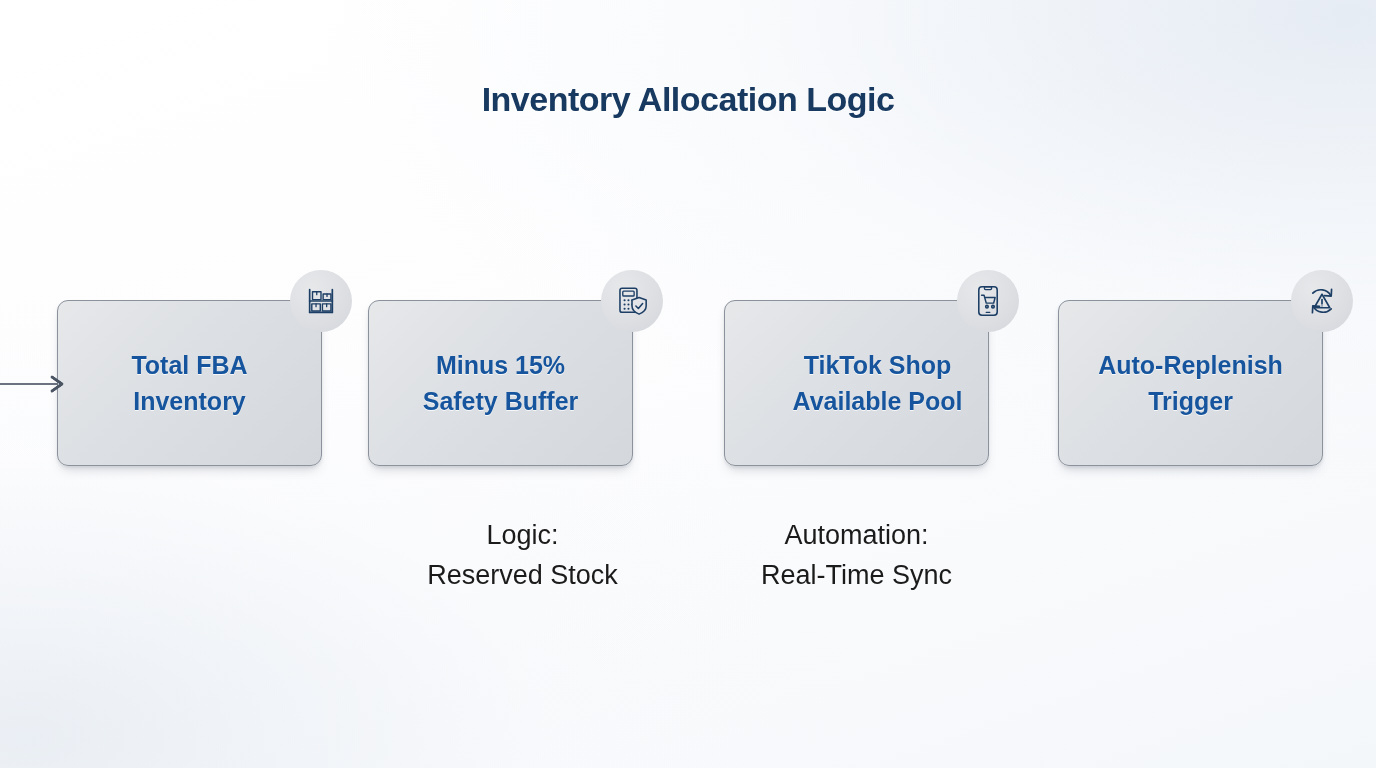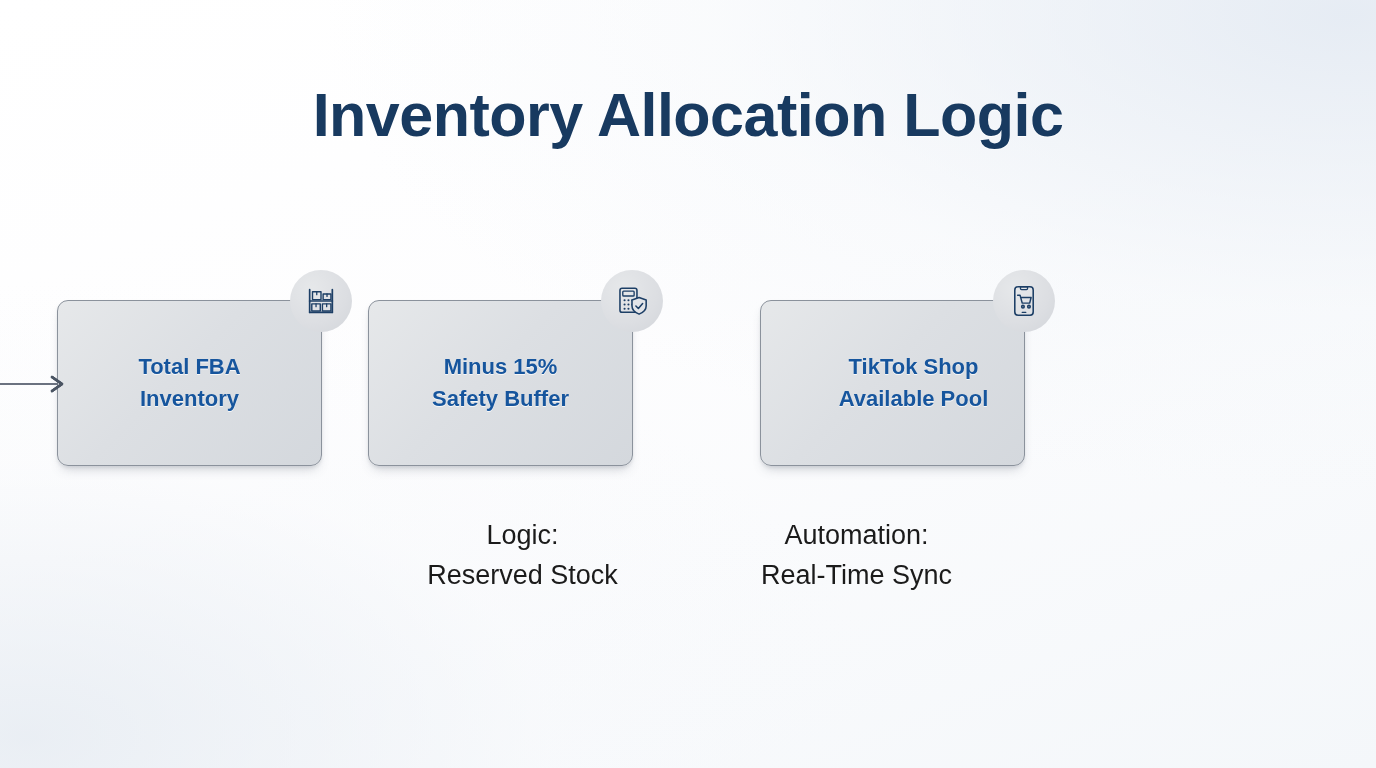--- a/index.html
+++ b/index.html
@@ -24,21 +24,21 @@
       linear-gradient(160deg, #ffffff 0%, #fdfdfe 45%, #f4f7fa 100%);
   }
 
   
   #page-title {
     position: absolute;
     top: 80px;
     left: 0;
     width: 1376px;
     text-align: center;
-    font-size: 61px;
+    font-size: 34px;
     font-weight: 700;
     letter-spacing: -0.5px;
     color: #183a60;
     text-shadow: 0 1px 1px rgba(255,255,255,0.9);
     white-space: nowrap;
   }
 
   
   #flow {
     position: absolute;
@@ -57,25 +57,25 @@
     border: 1.5px solid #8b929c;
     border-radius: 11px;
     background: linear-gradient(135deg, #e6e8ea 0%, #dcdfe3 45%, #d4d8dd 100%);
     box-shadow: 0 7px 11px -4px rgba(80,90,105,0.26), 0 2px 3px rgba(80,90,105,0.10);
     display: flex;
     align-items: center;
     justify-content: center;
   }
   .node:nth-of-type(1) { left: 57px; }
   .node:nth-of-type(2) { left: 368px; }
-  .node:nth-of-type(3) { left: 760px; padding-left: 42px; }
+  .node:nth-of-type(3) { left: 724px; padding-left: 42px; }
   .node:nth-of-type(4) { left: 1058px; }
 
   .node-label {
-    font-size: 22px;
+    font-size: 25px;
     font-weight: 700;
     line-height: 1.45;
     text-align: center;
     color: #16559d;
     padding: 0 10px;
     text-shadow: 0 1px 0 rgba(255,255,255,0.75);
     white-space: pre-line;
   }
 
   
@@ -184,20 +184,35 @@
           <rect x="11" y="4" width="26" height="40" rx="4.5"></rect>
           <path d="M19 4 h10 v2.5 a1.5 1.5 0 0 1 -1.5 1.5 h-7 A1.5 1.5 0 0 1 19 6.5 Z" stroke-width="1.9"></path>
           <line x1="21.5" y1="40" x2="26.5" y2="40" stroke-width="2"></line>
           <polyline points="15,16 18.5,16 21.5,27 32,27 34,19 20,19" stroke-width="2.1"></polyline>
           <circle cx="22.5" cy="32" r="1.8"></circle>
           <circle cx="31" cy="32" r="1.8"></circle>
         </svg>
       </div>
     </div>
 
+    <div class="node">
+      <div class="node-label">Auto-Replenish
+Trigger</div>
+      <div class="badge">
+        <svg viewBox="0 0 48 48" fill="none" stroke="#1d3f66" stroke-width="2.4" stroke-linecap="round" stroke-linejoin="round">
+          <path d="M36.5 16.5 A16 16 0 0 0 11 13"></path>
+          <polyline points="37.5,7.5 37,17 27.5,16.5"></polyline>
+          <path d="M11.5 31.5 A16 16 0 0 0 37 35"></path>
+          <polyline points="10.5,40.5 11,31 20.5,31.5"></polyline>
+          <path d="M24 14.5 L35 33.5 H13 Z" stroke-width="2.3"></path>
+          <line x1="24" y1="22" x2="24" y2="28" stroke-width="2.4"></line>
+          <circle cx="24" cy="31" r="0.9" fill="#1d3f66" stroke="none"></circle>
+        </svg>
+      </div>
+    </div>
 
     <div class="arrow">
       <svg viewBox="0 0 69 18">
         <line x1="0" y1="9" x2="58" y2="9" stroke="#6b7280" stroke-width="2"></line>
         <polyline points="52,2 62,9 52,16" fill="none" stroke="#4b5563" stroke-width="2.4" stroke-linecap="round" stroke-linejoin="round"></polyline>
       </svg>
     </div>
     <div class="arrow">
       <svg viewBox="0 0 69 18">
         <line x1="0" y1="9" x2="58" y2="9" stroke="#6b7280" stroke-width="2"></line>

